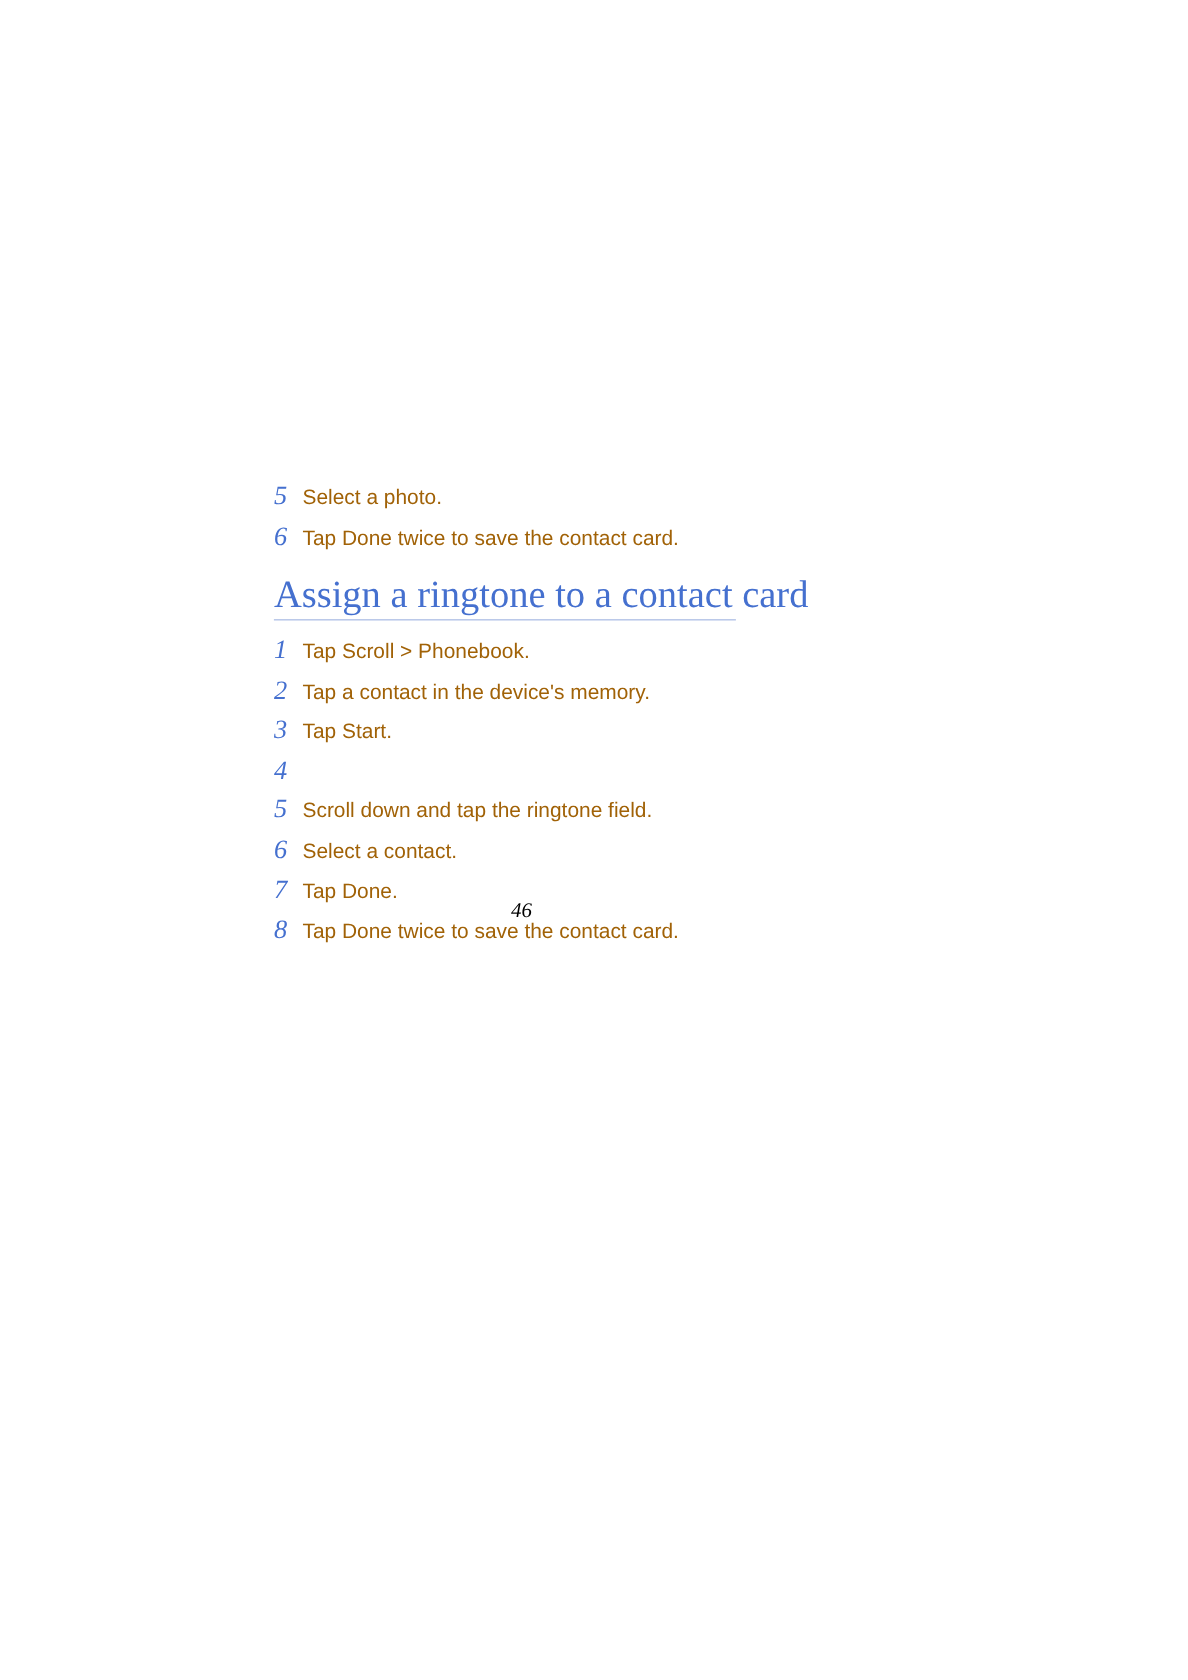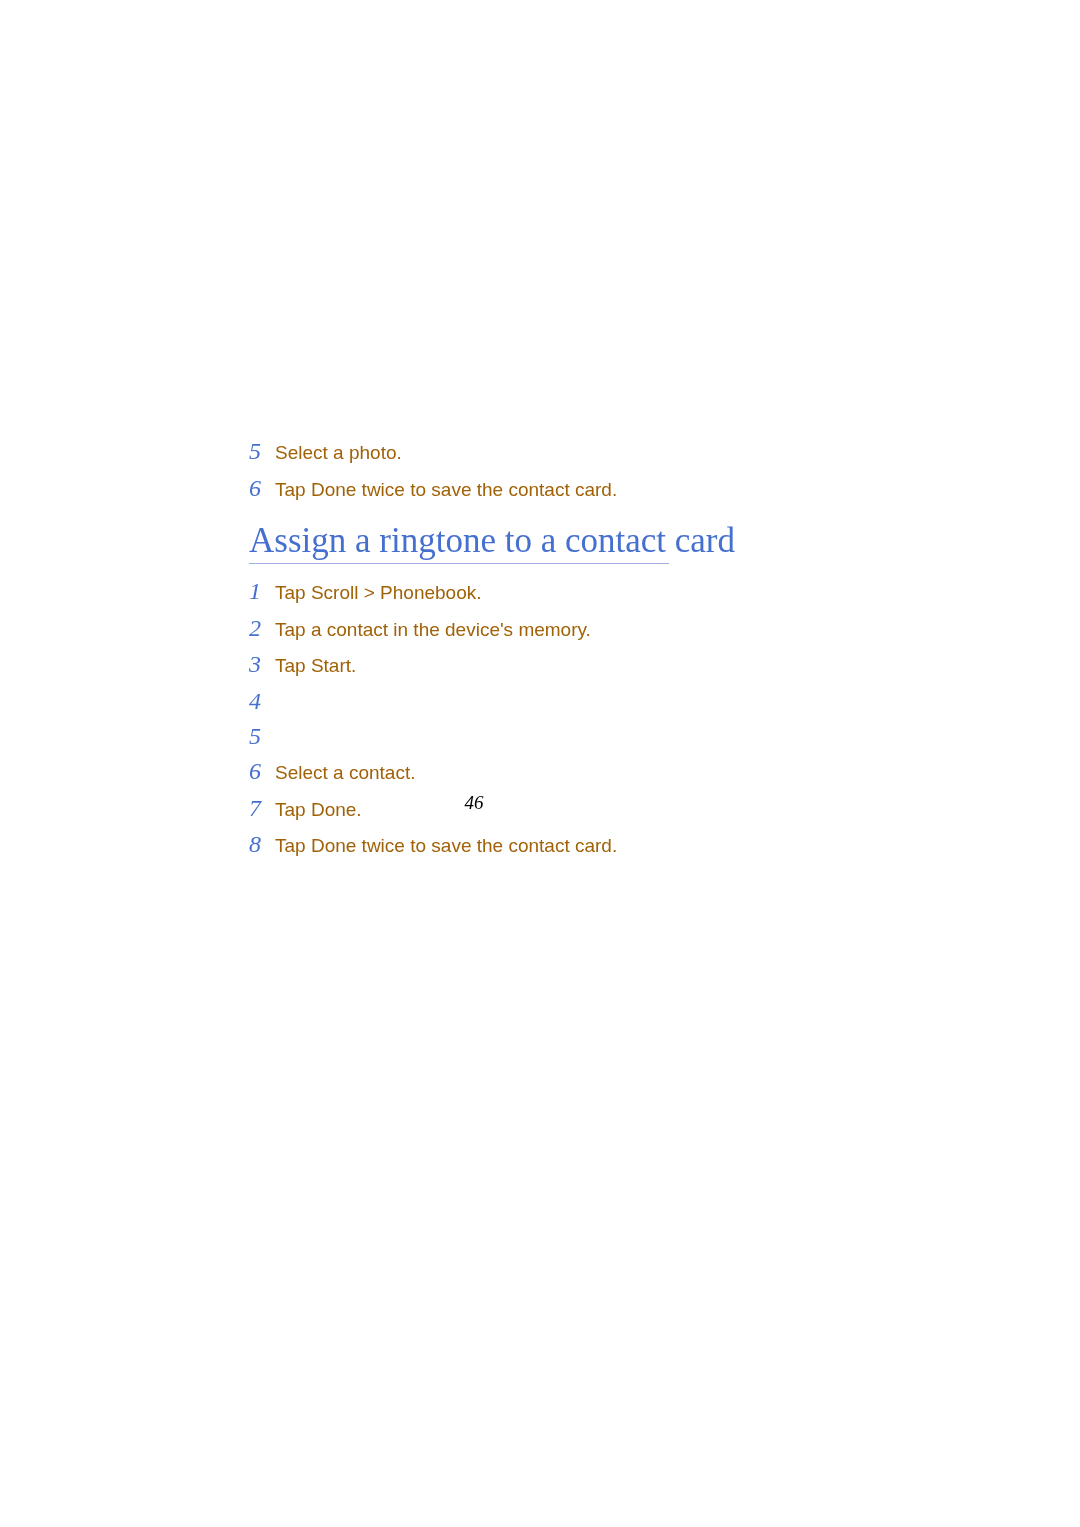--- a/index.html
+++ b/index.html
@@ -46,21 +46,21 @@
     font-weight: normal;
   }
   .section-rule {
     border: none;
     border-top: 1px solid #9fb2e0;
     margin: 0 0 14px 0;
     width: 420px;
   }
   .page-number {
     position: absolute;
-    top: 792px;
+    top: 818px;
     left: 0;
     width: 948px;
     text-align: center;
     font-family: Georgia, "Times New Roman", serif;
     font-style: italic;
     font-size: 19px;
     color: #000;
   }
 </style>
 </head>
@@ -93,20 +93,21 @@
       </div>
       <div class="step-line">
         <span class="step-num">3</span>
         <span class="step-text"><span>Tap </span><span class="bold">Start</span><span>.</span></span>
       </div>
       <div class="step-line">
         <span class="step-num">4</span>
       </div>
       <div class="step-line">
         <span class="step-num">5</span>
+        <span class="step-text"><span>Scroll down and tap the ringtone field.</span></span>
       </div>
       <div class="step-line">
         <span class="step-num">6</span>
         <span class="step-text"><span>Select a contact.</span></span>
       </div>
       <div class="step-line">
         <span class="step-num">7</span>
         <span class="step-text"><span>Tap </span><span class="bold">Done</span><span>.</span></span>
       </div>
       <div class="step-line">

